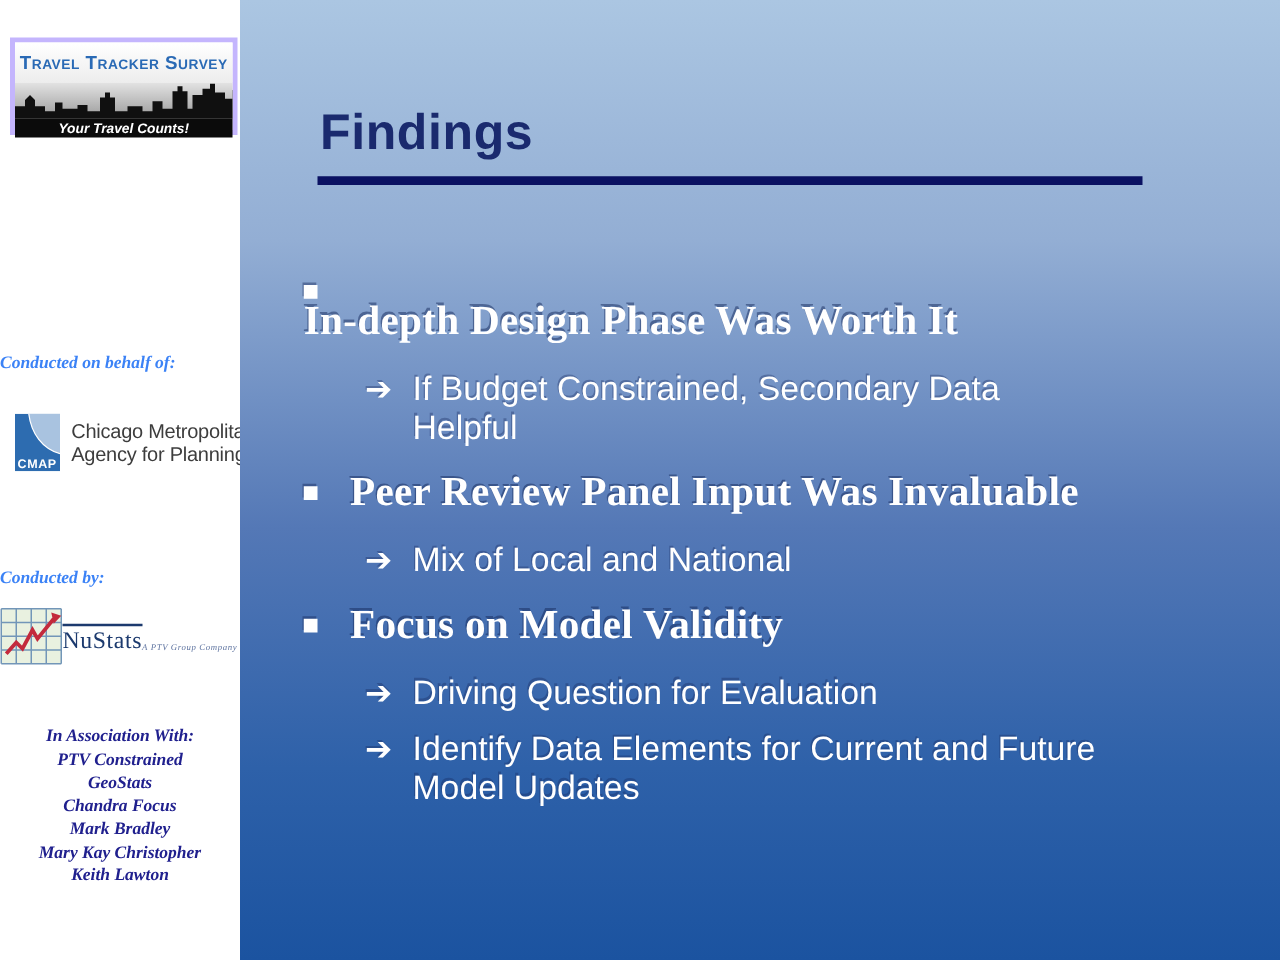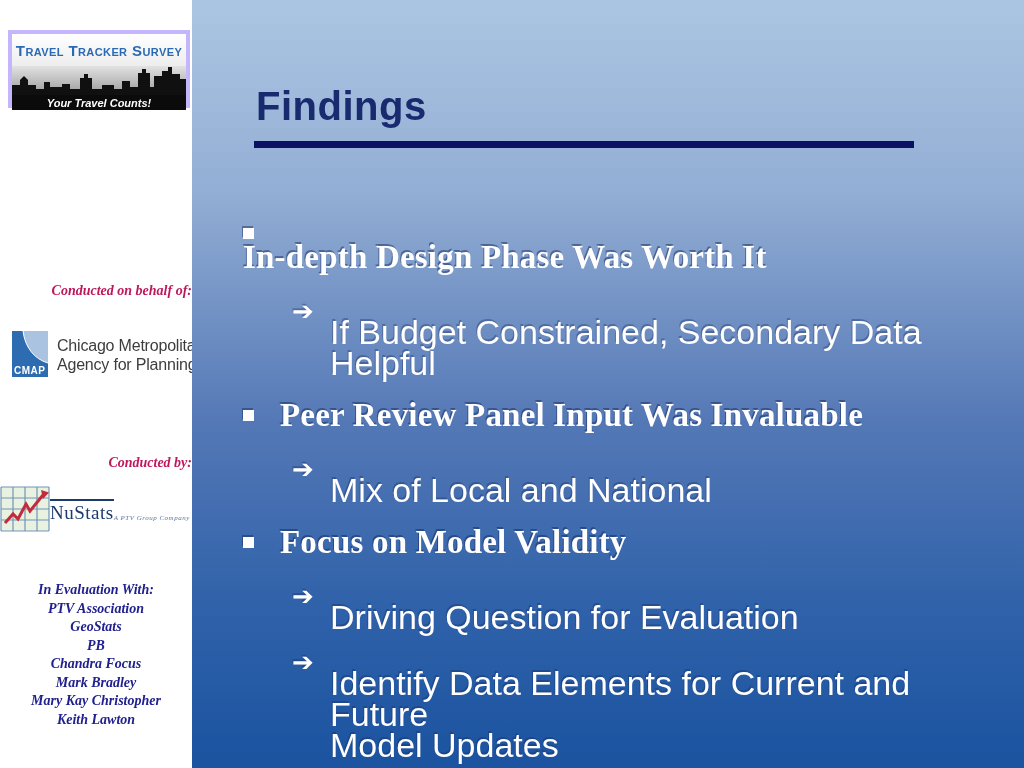--- a/index.html
+++ b/index.html
@@ -10,21 +10,21 @@
   .sidebar { position:absolute; left:0; top:0; width:192px; height:768px; background:#ffffff; }
 
   .tts-logo { position:absolute; left:8px; top:30px; width:182px; height:78px; border:4px solid #c4b5fd; }
   .tts-top { height:32px; background:linear-gradient(#ffffff,#ededed); display:flex; align-items:center; justify-content:center; }
   .tts-title { color:#2a6ab5; font-weight:bold; font-size:15px; font-variant:small-caps; letter-spacing:.4px; white-space:nowrap; }
   .tts-sky { height:29px; background:linear-gradient(#e3e3e3,#9a9a9a); position:relative; overflow:hidden; }
   .tts-sky svg { position:absolute; left:0; bottom:-1px; display:block; }
   .tts-band { height:15px; background:#0b0b0b; display:flex; align-items:center; justify-content:center; }
   .tts-tagline { color:#ffffff; font-style:italic; font-weight:bold; font-size:11px; white-space:nowrap; }
 
-  .side-heading { position:absolute; width:192px; text-align:right; font-family:"Liberation Serif", serif; font-weight:bold; font-style:italic; font-size:14px; color:#be185d; }
+  .side-heading { position:absolute; width:192px; text-align:left; font-family:"Liberation Serif", serif; font-weight:bold; font-style:italic; font-size:14px; color:#3b82f6; }
   .behalf-heading { top:283px; }
   .by-heading { top:455px; }
 
   .cmap { position:absolute; left:12px; top:331px; display:flex; align-items:flex-start; }
   .cmap svg { display:block; flex:none; }
   .cmap-name { margin-left:9px; margin-top:5px; font-size:16px; line-height:19px; color:#3d3d3d; letter-spacing:-0.2px; white-space:nowrap; }
 
   .nustats { position:absolute; left:0; top:486px; width:192px; display:flex; flex-direction:row; align-items:center; }
   .nustats svg { display:block; }
   .nustats-word { margin-top:4px; border-top:2px solid #1c3a6e; padding-top:1px; font-family:"Liberation Serif", serif; font-size:19px; color:#1c3a6e; letter-spacing:.5px; }
@@ -45,21 +45,21 @@
   .b2 { margin-top:20px; padding-left:49px; }
   .b2 + .b2 { margin-top:14px; }
   .bullets > :first-child { margin-top:0;flex-direction:column; }
 
   .sq { flex:none; width:11px; height:11px; margin-top:13px; margin-right:26px; background:#ffffff;
         box-shadow:-1px -2px 0 rgba(22,41,92,.45); }
   .arrow { flex:none; width:38px; font-size:26px; line-height:31px; color:#ffffff;
            text-shadow:-1px -2px 0 rgba(22,41,92,.35); }
   .b1 .txt { font-family:"Liberation Serif", serif; font-weight:bold; font-size:33px; line-height:37px; color:#ffffff;
              text-shadow:-1px -2px 0 rgba(22,41,92,.5); letter-spacing:.2px; }
-  .b2 .txt { font-size:34px; line-height:31px; color:#ffffff; text-shadow:-1px -2px 0 rgba(22,41,92,.35); max-width:648px;margin-top:21px; }
+  .b2 .txt { font-size:27px; line-height:31px; color:#ffffff; text-shadow:-1px -2px 0 rgba(22,41,92,.35); max-width:648px; }
 </style>
 </head>
 <body>
 
 <div class="sidebar">
 
   <div class="tts-logo">
     <div class="tts-top">
       <span class="tts-title">Travel Tracker Survey</span>
     </div>
@@ -95,25 +95,24 @@
       <rect x="1" y="1" width="48" height="44" fill="#e9f1e0"></rect>
       <path stroke="#7296b8" stroke-width="1.2" fill="none" d="M1,1 H49 M1,12 H49 M1,23 H49 M1,34 H49 M1,45 H49 M1,1 V45 M13,1 V45 M25,1 V45 M37,1 V45 M49,1 V45"></path>
       <polyline points="5,37 13,28 18,33 26,18 30,25 43,9" fill="none" stroke="#c32a3c" stroke-width="3"></polyline>
       <polygon points="41,4 49,6.5 43,13" fill="#c32a3c"></polygon>
     </svg>
     <div class="nustats-word">NuStats</div>
     <div class="nustats-sub">A PTV Group Company</div>
   </div>
 
   <div class="assoc">
-    <div>In Evaluation With:</div>
+    <div>In Association With:</div>
     <div>
-        <div>PTV Association</div>
+        <div>PTV Constrained</div>
         <div>GeoStats</div>
-        <div>PB</div>
         <div>Chandra Focus</div>
         <div>Mark Bradley</div>
         <div>Mary Kay Christopher</div>
         <div>Keith Lawton</div>
       </div>
   </div>
 
 </div>
 
 <div class="slide">

